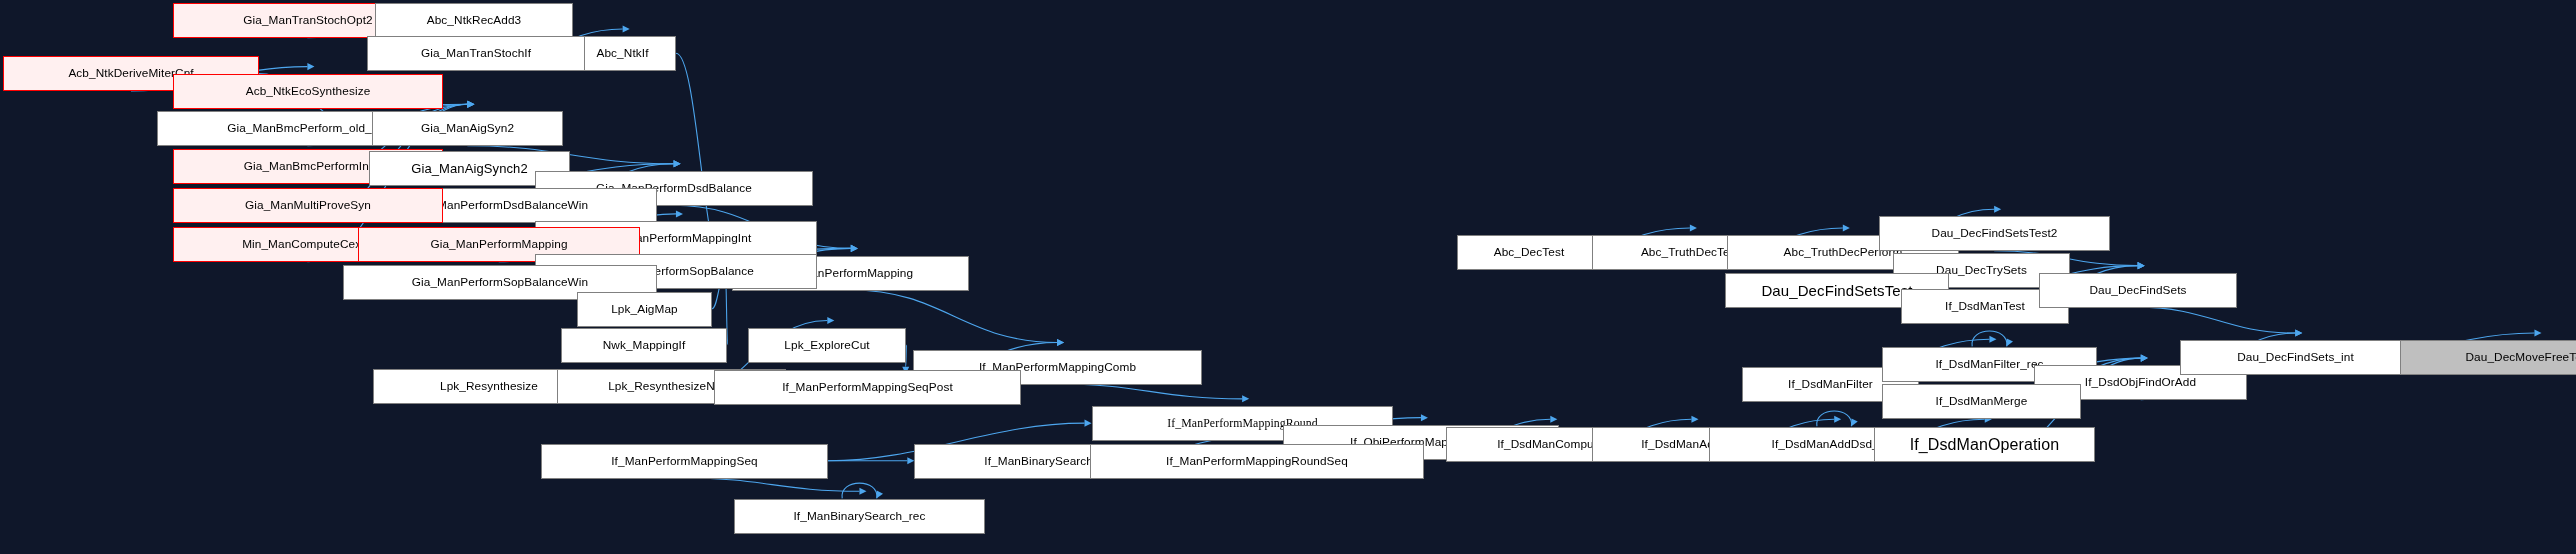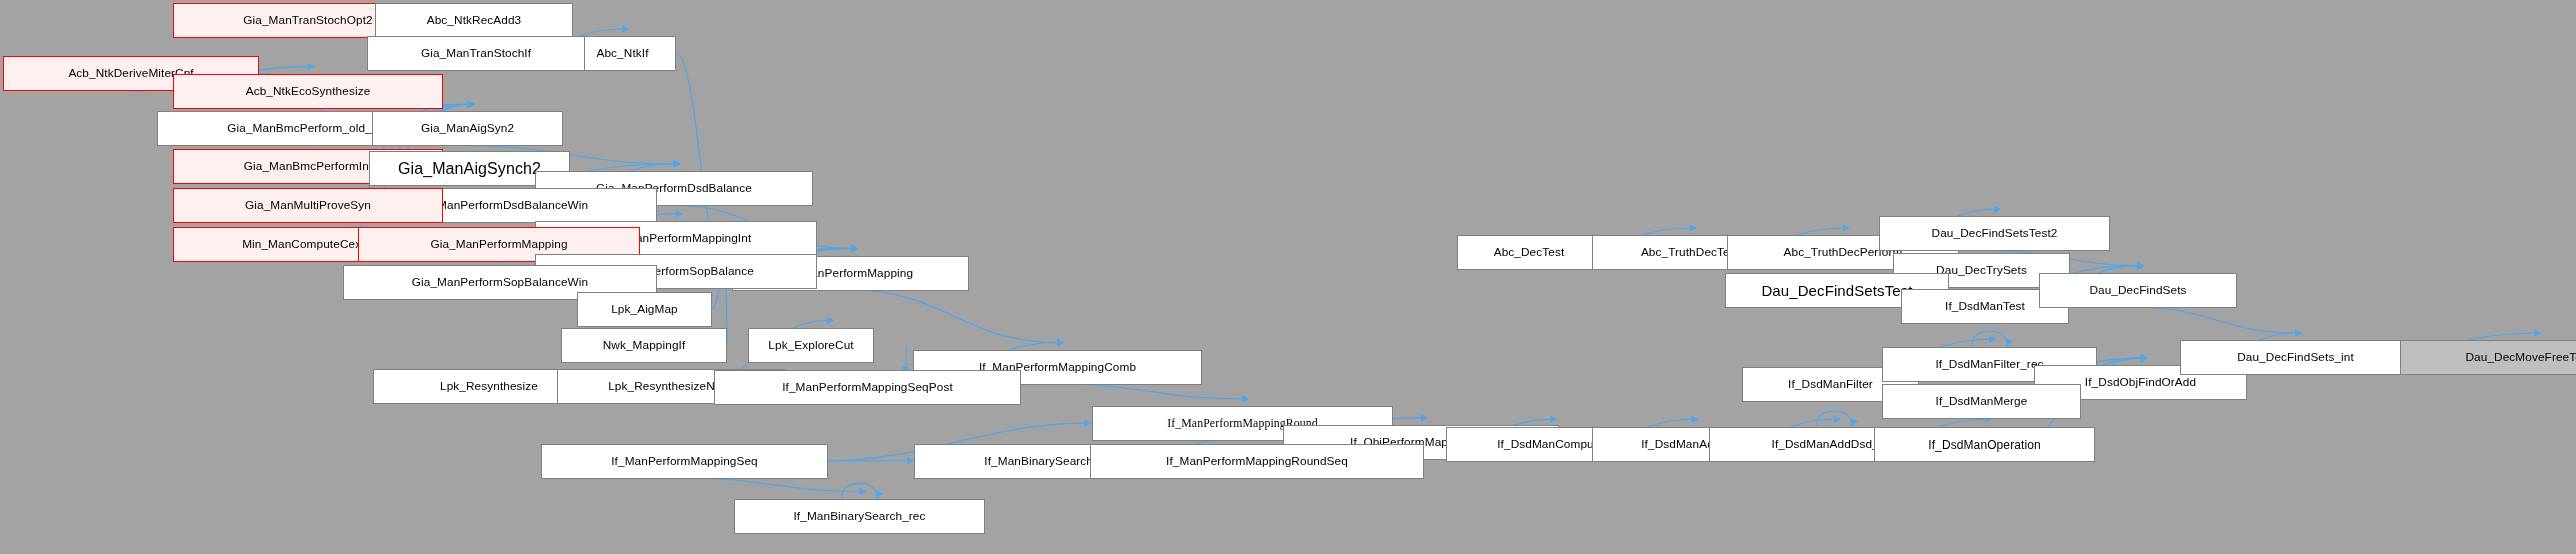--- a/index.html
+++ b/index.html
@@ -1,16 +1,16 @@
 <!DOCTYPE html>
 <html style="font-size:12.5px"><head>
 <meta charset="utf-8">
 <style>
   html,body{margin:0;padding:0;background:#000;}
-  #canvas{position:relative;width:2576px;height:554px;background:#a3a3a3;
+  #canvas{position:relative;width:2576px;height:554px;background:#0f172a;
           font-family:"Liberation Sans", sans-serif;overflow:hidden;}
   .node{position:absolute;box-sizing:border-box;display:flex;align-items:center;
         justify-content:center;white-space:nowrap;font-size:9px;line-height:1;
         color:#000;letter-spacing:0.1px;}
   .node.plain{background:#ffffff;border:0.8px solid #808080;}
   .node.hl{background:#fff0f0;border:0.8px solid #ff0000;}
   .node.focus{background:#bfbfbf;border:0.8px solid #808080;}
   svg.edges{position:absolute;left:0;top:0;width:2576px;height:554px;overflow:visible;}
   .edge{fill:none;stroke:#4da6ee;stroke-width:1.4px;}
   .ahead{fill:#4da6ee;}
@@ -150,21 +150,21 @@
       </div>
       <div class="node plain" style="left: 157px; top: 111px; width: 301px; height: 35px; font-size: 11.8px;">
         <span>Gia_ManBmcPerform_old_cnf</span>
       </div>
       <div class="node plain" style="left: 372px; top: 111px; width: 191px; height: 35px; font-size: 11.8px;">
         <span>Gia_ManAigSyn2</span>
       </div>
       <div class="node hl" style="left: 173px; top: 149px; width: 270px; height: 35px; font-size: 11.8px;">
         <span>Gia_ManBmcPerformInt</span>
       </div>
-      <div class="node plain" style="left: 369px; top: 151px; width: 201px; height: 35px; font-size: 16px;">
+      <div class="node plain" style="left: 369px; top: 151px; width: 201px; height: 35px; font-size: 13px;">
         <span>Gia_ManAigSynch2</span>
       </div>
       <div class="node plain" style="left: 535px; top: 171px; width: 278px; height: 35px; font-size: 11.8px;">
         <span>Gia_ManPerformDsdBalance</span>
       </div>
       <div class="node plain" style="left: 343px; top: 188px; width: 314px; height: 35px; font-size: 11.8px;">
         <span>Gia_ManPerformDsdBalanceWin</span>
       </div>
       <div class="node hl" style="left: 173px; top: 188px; width: 270px; height: 35px; font-size: 11.8px;">
         <span>Gia_ManMultiProveSyn</span>
@@ -186,21 +186,21 @@
       </div>
       <div class="node plain" style="left: 343px; top: 265px; width: 314px; height: 35px; font-size: 11.8px;">
         <span>Gia_ManPerformSopBalanceWin</span>
       </div>
       <div class="node plain" style="left: 577px; top: 292px; width: 135px; height: 35px; font-size: 11.8px;">
         <span>Lpk_AigMap</span>
       </div>
       <div class="node plain" style="left: 561px; top: 328px; width: 166px; height: 35px; font-size: 11.8px;">
         <span>Nwk_MappingIf</span>
       </div>
-      <div class="node plain" style="left: 748px; top: 328px; width: 126px; height: 35px; font-size: 11.8px;">
+      <div class="node plain" style="left: 748px; top: 328px; width: 158px; height: 35px; font-size: 11.8px;">
         <span>Lpk_ExploreCut</span>
       </div>
       <div class="node plain" style="left: 913px; top: 350px; width: 289px; height: 35px; font-size: 11.8px;">
         <span>If_ManPerformMappingComb</span>
       </div>
       <div class="node plain" style="left: 373px; top: 369px; width: 196px; height: 35px; font-size: 11.8px; padding-left: 36px;">
         <span>Lpk_Resynthesize</span>
       </div>
       <div class="node plain" style="left: 557px; top: 369px; width: 229px; height: 35px; font-size: 11.8px;">
         <span>Lpk_ResynthesizeNode</span>
@@ -216,21 +216,21 @@
       </div>
       <div class="node plain" style="left: 1446px; top: 427px; width: 209px; height: 35px; font-size: 11.8px;">
         <span>If_DsdManCompute</span>
       </div>
       <div class="node plain" style="left: 1592px; top: 427px; width: 199px; height: 35px; font-size: 11.8px;">
         <span>If_DsdManAddDsd</span>
       </div>
       <div class="node plain" style="left: 1709px; top: 427px; width: 249px; height: 35px; font-size: 11.8px;">
         <span>If_DsdManAddDsd_rec</span>
       </div>
-      <div class="node plain" style="left: 1874px; top: 427px; width: 221px; height: 35px; font-size: 12px;">
+      <div class="node plain" style="left: 1874px; top: 427px; width: 221px; height: 35px; font-size: 16px;">
         <span>If_DsdManOperation</span>
       </div>
       <div class="node plain" style="left: 541px; top: 444px; width: 287px; height: 35px; font-size: 11.8px;">
         <span>If_ManPerformMappingSeq</span>
       </div>
       <div class="node plain" style="left: 914px; top: 444px; width: 284px; height: 35px; font-size: 11.8px;">
         <span>If_ManBinarySearchPeriod</span>
       </div>
       <div class="node plain" style="left: 1090px; top: 444px; width: 334px; height: 35px; font-size: 11.8px;">
         <span>If_ManPerformMappingRoundSeq</span>

